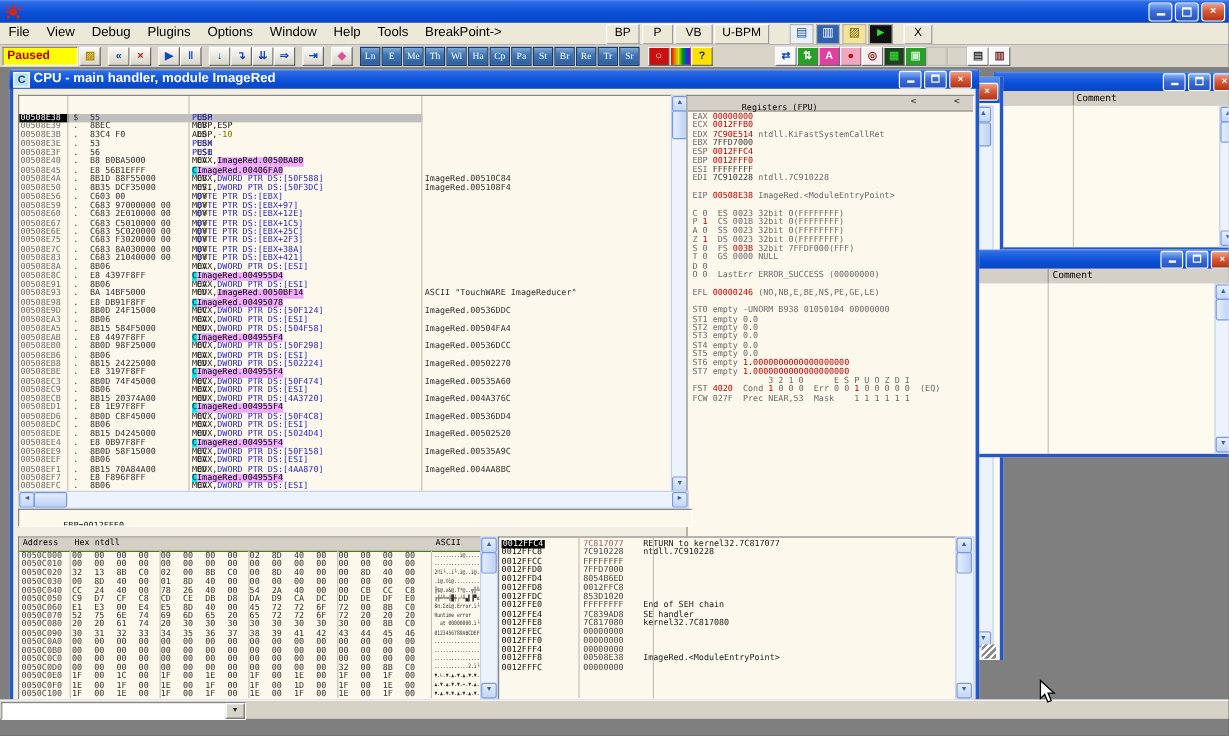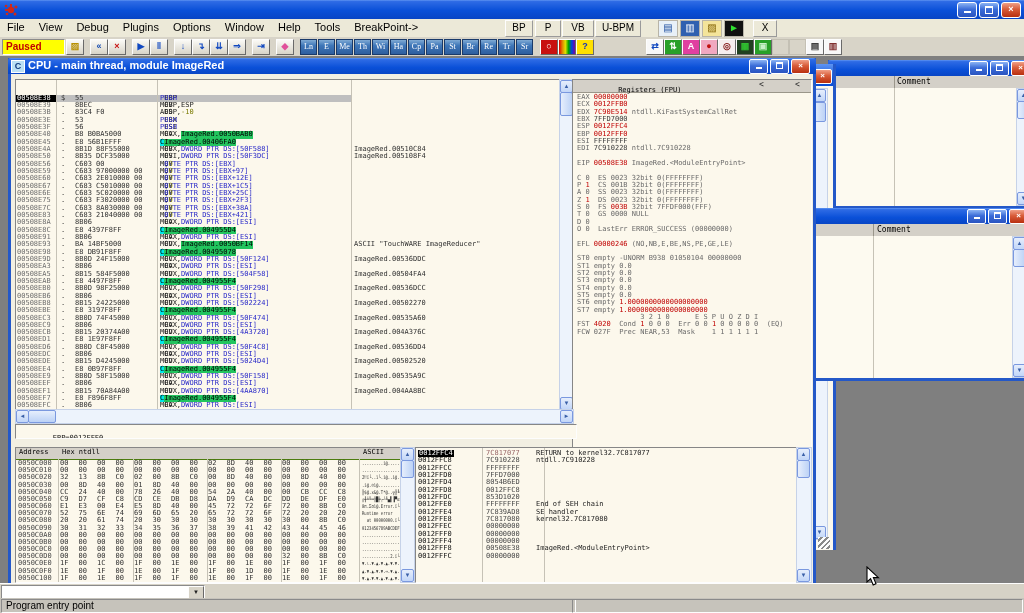--- a/index.html
+++ b/index.html
@@ -55,21 +55,21 @@
   .dis-row{position:relative;height:7.333px;}
   .dis-row span{position:absolute;top:0;line-height:7.33px;}
   .da{left:1px;width:38px;color:#6E6E6E;}
   .dm{left:45px;color:#303030;}
   .dh{left:59px;width:82px;color:#303030;}
   .di{left:144px;width:191px;color:#202020;}
   .dc{left:338px;width:204px;color:#303030;}
   .selbg{position:absolute;left:40px;top:0;width:296px;height:7.33px;background:#BFBFBF;}
   .sel-addr{background:#000;color:#fff!important;left:0!important;width:40px!important;padding-left:1px;}
   .mn-blue{color:#2828C8;} .op-blue{color:#2828C8;} .op-imm{color:#7A7A00;}
-  .hl-yel{background:#22c55e;color:#000;} .hl-cyan{background:#00E8E8;color:#000;}
+  .hl-yel{background:#f0abfc;color:#000;} .hl-cyan{background:#00E8E8;color:#000;}
   .vdiv{position:absolute;top:0;bottom:0;width:1px;background:#C6C2B6;}
   
   #regs-hdr{position:absolute;left:0;top:0;right:0;height:12px;background:#D4D0C8;
     border-bottom:1px solid #9A968A;color:#000;padding-left:3px;}
   .reg-line{height:7.333px;}
   .rg{color:#6A6A6A;} .rr{color:#C00000;} .rk{color:#3A3A3A;}
   .reg-arrow{position:absolute;top:1px;font-size:8px;color:#303030;}
   
   .dump-hdr{position:absolute;left:0;top:0;right:0;height:11px;background:#D4D0C8;border-bottom:1px solid #4d7c0f;}
   .dump-hdr span{position:absolute;top:1px;color:#000;}
@@ -260,21 +260,21 @@
           <div class="sthumb" style="top:12px;height:16px"></div>
           <div class="sarr" style="bottom:0;left:0">▼</div>
         </div>
       </div>
     </div>
 
     <div id="cpu" class="xpwin" style="left:8px;top:2px;width:802px;height:525px">
       <div class="xptitle">
         <span class="abs" style="left:3px;top:2px;width:12px;height:11px;background:#BCE0F4;color:#103C80;
               font-size:9px;line-height:11px;text-align:center;border:1px solid #fff">C</span>
-        <span class="tt">CPU - main thread, module ImageRed</span>
+        <span class="tt">CPU - main handler, module ImageRed</span>
         <div class="wbtns abs" style="right:6px;top:1px">
           <div class="swbtn"><span class="mn"></span></div>
           <div class="swbtn"><span class="rst"></span></div>
           <div class="swbtn close">×</div>
         </div>
       </div>
 
       <div class="pane mono" style="left:4px;top:21px;width:544px;height:330px" id="disasm">
         <div id="disasm-rows"><div class="dis-row"><div class="selbg"></div><span class="da sel-addr">00508E38</span><span class="dm">$</span><span class="dh">55</span><span class="di"><span class="mn-blue">PUSH</span> EBP</span><span class="dc"></span></div><div class="dis-row"><span class="da">00508E39</span><span class="dm">.</span><span class="dh">8BEC</span><span class="di"><span class="">MOV</span> EBP,ESP</span><span class="dc"></span></div><div class="dis-row"><span class="da">00508E3B</span><span class="dm">.</span><span class="dh">83C4 F0</span><span class="di"><span class="">ADD</span> ESP,<span class="op-imm">-10</span></span><span class="dc"></span></div><div class="dis-row"><span class="da">00508E3E</span><span class="dm">.</span><span class="dh">53</span><span class="di"><span class="mn-blue">PUSH</span> EBX</span><span class="dc"></span></div><div class="dis-row"><span class="da">00508E3F</span><span class="dm">.</span><span class="dh">56</span><span class="di"><span class="mn-blue">PUSH</span> ESI</span><span class="dc"></span></div><div class="dis-row"><span class="da">00508E40</span><span class="dm">.</span><span class="dh">B8 B0BA5000</span><span class="di"><span class="">MOV</span> EAX,<span class="hl-yel">ImageRed.0050BAB0</span></span><span class="dc"></span></div><div class="dis-row"><span class="da">00508E45</span><span class="dm">.</span><span class="dh">E8 56B1EFFF</span><span class="di"><span class="hl-cyan">CALL</span> <span class="hl-yel">ImageRed.00406FA0</span></span><span class="dc"></span></div><div class="dis-row"><span class="da">00508E4A</span><span class="dm">.</span><span class="dh">8B1D 88F55000</span><span class="di"><span class="">MOV</span> EBX,<span class="op-blue">DWORD PTR DS:[50F588]</span></span><span class="dc">ImageRed.00510C84</span></div><div class="dis-row"><span class="da">00508E50</span><span class="dm">.</span><span class="dh">8B35 DCF35000</span><span class="di"><span class="">MOV</span> ESI,<span class="op-blue">DWORD PTR DS:[50F3DC]</span></span><span class="dc">ImageRed.005108F4</span></div><div class="dis-row"><span class="da">00508E56</span><span class="dm">.</span><span class="dh">C603 00</span><span class="di"><span class="">MOV</span> <span class="op-blue">BYTE PTR DS:[EBX]</span>,<span class="op-imm">0</span></span><span class="dc"></span></div><div class="dis-row"><span class="da">00508E59</span><span class="dm">.</span><span class="dh">C683 97000000 00</span><span class="di"><span class="">MOV</span> <span class="op-blue">BYTE PTR DS:[EBX+97]</span>,<span class="op-imm">0</span></span><span class="dc"></span></div><div class="dis-row"><span class="da">00508E60</span><span class="dm">.</span><span class="dh">C683 2E010000 00</span><span class="di"><span class="">MOV</span> <span class="op-blue">BYTE PTR DS:[EBX+12E]</span>,<span class="op-imm">0</span></span><span class="dc"></span></div><div class="dis-row"><span class="da">00508E67</span><span class="dm">.</span><span class="dh">C683 C5010000 00</span><span class="di"><span class="">MOV</span> <span class="op-blue">BYTE PTR DS:[EBX+1C5]</span>,<span class="op-imm">0</span></span><span class="dc"></span></div><div class="dis-row"><span class="da">00508E6E</span><span class="dm">.</span><span class="dh">C683 5C020000 00</span><span class="di"><span class="">MOV</span> <span class="op-blue">BYTE PTR DS:[EBX+25C]</span>,<span class="op-imm">0</span></span><span class="dc"></span></div><div class="dis-row"><span class="da">00508E75</span><span class="dm">.</span><span class="dh">C683 F3020000 00</span><span class="di"><span class="">MOV</span> <span class="op-blue">BYTE PTR DS:[EBX+2F3]</span>,<span class="op-imm">0</span></span><span class="dc"></span></div><div class="dis-row"><span class="da">00508E7C</span><span class="dm">.</span><span class="dh">C683 8A030000 00</span><span class="di"><span class="">MOV</span> <span class="op-blue">BYTE PTR DS:[EBX+38A]</span>,<span class="op-imm">0</span></span><span class="dc"></span></div><div class="dis-row"><span class="da">00508E83</span><span class="dm">.</span><span class="dh">C683 21040000 00</span><span class="di"><span class="">MOV</span> <span class="op-blue">BYTE PTR DS:[EBX+421]</span>,<span class="op-imm">0</span></span><span class="dc"></span></div><div class="dis-row"><span class="da">00508E8A</span><span class="dm">.</span><span class="dh">8B06</span><span class="di"><span class="">MOV</span> EAX,<span class="op-blue">DWORD PTR DS:[ESI]</span></span><span class="dc"></span></div><div class="dis-row"><span class="da">00508E8C</span><span class="dm">.</span><span class="dh">E8 4397F8FF</span><span class="di"><span class="hl-cyan">CALL</span> <span class="hl-yel">ImageRed.004955D4</span></span><span class="dc"></span></div><div class="dis-row"><span class="da">00508E91</span><span class="dm">.</span><span class="dh">8B06</span><span class="di"><span class="">MOV</span> EAX,<span class="op-blue">DWORD PTR DS:[ESI]</span></span><span class="dc"></span></div><div class="dis-row"><span class="da">00508E93</span><span class="dm">.</span><span class="dh">BA 14BF5000</span><span class="di"><span class="">MOV</span> EDX,<span class="hl-yel">ImageRed.0050BF14</span></span><span class="dc">ASCII "TouchWARE ImageReducer"</span></div><div class="dis-row"><span class="da">00508E98</span><span class="dm">.</span><span class="dh">E8 DB91F8FF</span><span class="di"><span class="hl-cyan">CALL</span> <span class="hl-yel">ImageRed.00495078</span></span><span class="dc"></span></div><div class="dis-row"><span class="da">00508E9D</span><span class="dm">.</span><span class="dh">8B0D 24F15000</span><span class="di"><span class="">MOV</span> ECX,<span class="op-blue">DWORD PTR DS:[50F124]</span></span><span class="dc">ImageRed.00536DDC</span></div><div class="dis-row"><span class="da">00508EA3</span><span class="dm">.</span><span class="dh">8B06</span><span class="di"><span class="">MOV</span> EAX,<span class="op-blue">DWORD PTR DS:[ESI]</span></span><span class="dc"></span></div><div class="dis-row"><span class="da">00508EA5</span><span class="dm">.</span><span class="dh">8B15 584F5000</span><span class="di"><span class="">MOV</span> EDX,<span class="op-blue">DWORD PTR DS:[504F58]</span></span><span class="dc">ImageRed.00504FA4</span></div><div class="dis-row"><span class="da">00508EAB</span><span class="dm">.</span><span class="dh">E8 4497F8FF</span><span class="di"><span class="hl-cyan">CALL</span> <span class="hl-yel">ImageRed.004955F4</span></span><span class="dc"></span></div><div class="dis-row"><span class="da">00508EB0</span><span class="dm">.</span><span class="dh">8B0D 98F25000</span><span class="di"><span class="">MOV</span> ECX,<span class="op-blue">DWORD PTR DS:[50F298]</span></span><span class="dc">ImageRed.00536DCC</span></div><div class="dis-row"><span class="da">00508EB6</span><span class="dm">.</span><span class="dh">8B06</span><span class="di"><span class="">MOV</span> EAX,<span class="op-blue">DWORD PTR DS:[ESI]</span></span><span class="dc"></span></div><div class="dis-row"><span class="da">00508EB8</span><span class="dm">.</span><span class="dh">8B15 24225000</span><span class="di"><span class="">MOV</span> EDX,<span class="op-blue">DWORD PTR DS:[502224]</span></span><span class="dc">ImageRed.00502270</span></div><div class="dis-row"><span class="da">00508EBE</span><span class="dm">.</span><span class="dh">E8 3197F8FF</span><span class="di"><span class="hl-cyan">CALL</span> <span class="hl-yel">ImageRed.004955F4</span></span><span class="dc"></span></div><div class="dis-row"><span class="da">00508EC3</span><span class="dm">.</span><span class="dh">8B0D 74F45000</span><span class="di"><span class="">MOV</span> ECX,<span class="op-blue">DWORD PTR DS:[50F474]</span></span><span class="dc">ImageRed.00535A60</span></div><div class="dis-row"><span class="da">00508EC9</span><span class="dm">.</span><span class="dh">8B06</span><span class="di"><span class="">MOV</span> EAX,<span class="op-blue">DWORD PTR DS:[ESI]</span></span><span class="dc"></span></div><div class="dis-row"><span class="da">00508ECB</span><span class="dm">.</span><span class="dh">8B15 20374A00</span><span class="di"><span class="">MOV</span> EDX,<span class="op-blue">DWORD PTR DS:[4A3720]</span></span><span class="dc">ImageRed.004A376C</span></div><div class="dis-row"><span class="da">00508ED1</span><span class="dm">.</span><span class="dh">E8 1E97F8FF</span><span class="di"><span class="hl-cyan">CALL</span> <span class="hl-yel">ImageRed.004955F4</span></span><span class="dc"></span></div><div class="dis-row"><span class="da">00508ED6</span><span class="dm">.</span><span class="dh">8B0D C8F45000</span><span class="di"><span class="">MOV</span> ECX,<span class="op-blue">DWORD PTR DS:[50F4C8]</span></span><span class="dc">ImageRed.00536DD4</span></div><div class="dis-row"><span class="da">00508EDC</span><span class="dm">.</span><span class="dh">8B06</span><span class="di"><span class="">MOV</span> EAX,<span class="op-blue">DWORD PTR DS:[ESI]</span></span><span class="dc"></span></div><div class="dis-row"><span class="da">00508EDE</span><span class="dm">.</span><span class="dh">8B15 D4245000</span><span class="di"><span class="">MOV</span> EDX,<span class="op-blue">DWORD PTR DS:[5024D4]</span></span><span class="dc">ImageRed.00502520</span></div><div class="dis-row"><span class="da">00508EE4</span><span class="dm">.</span><span class="dh">E8 0B97F8FF</span><span class="di"><span class="hl-cyan">CALL</span> <span class="hl-yel">ImageRed.004955F4</span></span><span class="dc"></span></div><div class="dis-row"><span class="da">00508EE9</span><span class="dm">.</span><span class="dh">8B0D 58F15000</span><span class="di"><span class="">MOV</span> ECX,<span class="op-blue">DWORD PTR DS:[50F158]</span></span><span class="dc">ImageRed.00535A9C</span></div><div class="dis-row"><span class="da">00508EEF</span><span class="dm">.</span><span class="dh">8B06</span><span class="di"><span class="">MOV</span> EAX,<span class="op-blue">DWORD PTR DS:[ESI]</span></span><span class="dc"></span></div><div class="dis-row"><span class="da">00508EF1</span><span class="dm">.</span><span class="dh">8B15 70A84A00</span><span class="di"><span class="">MOV</span> EDX,<span class="op-blue">DWORD PTR DS:[4AA870]</span></span><span class="dc">ImageRed.004AA8BC</span></div><div class="dis-row"><span class="da">00508EF7</span><span class="dm">.</span><span class="dh">E8 F896F8FF</span><span class="di"><span class="hl-cyan">CALL</span> <span class="hl-yel">ImageRed.004955F4</span></span><span class="dc"></span></div><div class="dis-row"><span class="da">00508EFC</span><span class="dm">.</span><span class="dh">8B06</span><span class="di"><span class="">MOV</span> EAX,<span class="op-blue">DWORD PTR DS:[ESI]</span></span><span class="dc"></span></div><div class="dis-row"><span class="da">00508EFE</span><span class="dm">.</span><span class="dh">E8 8597F8FF</span><span class="di"><span class="hl-cyan">CALL</span> <span class="hl-yel">ImageRed.00495688</span></span><span class="dc"></span></div></div>
         <div class="vdiv" style="left:40px"></div>
@@ -340,21 +340,17 @@
       </div>
     </div>
   </div>
 
   <div id="comborow" class="abs">
     <div id="combo">
       <div class="drop">▼</div>
     </div>
   </div>
 
-  <div id="statusbar" class="abs">
-    <div class="scell" style="left:1px;width:565px">Program entry point</div>
-    <div class="scell" style="left:572px;right:1px"></div>
-  </div>
 
   <svg id="cursor" class="abs" style="left:866px;top:566px" width="14" height="21">
     <polygon points="1,1 1,16 4.6,12.6 7.2,19 10,17.8 7.4,11.6 12.4,11.6" fill="#fff" stroke="#000" stroke-width="1.1"></polygon>
   </svg>
 </div>
 
 </body></html>

